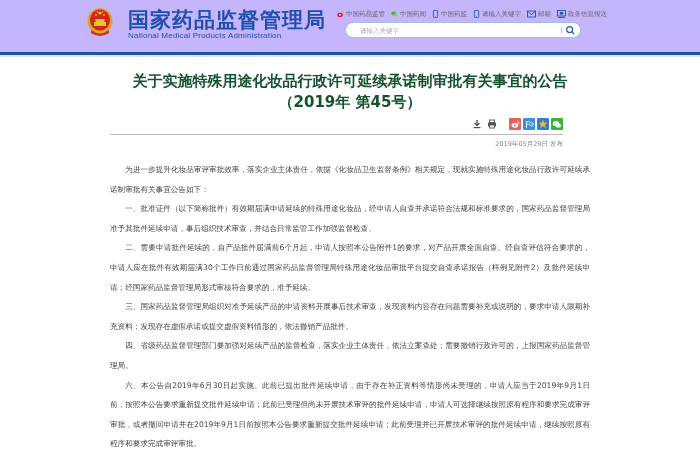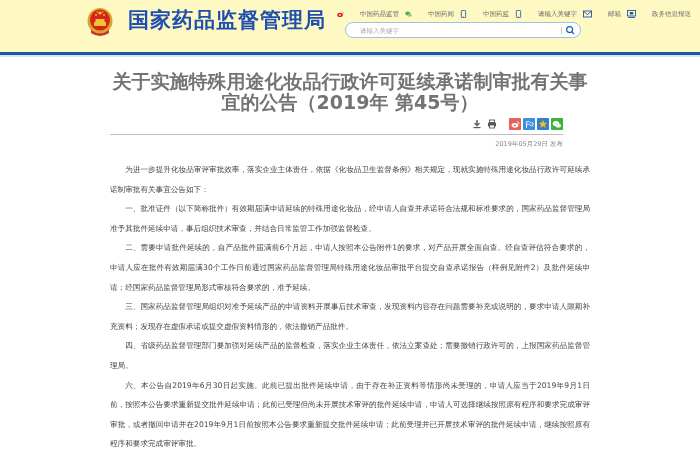--- a/index.html
+++ b/index.html
@@ -1,37 +1,37 @@
 <!DOCTYPE html>
 <html><head>
 <meta charset="utf-8">
 <style>
   * { margin: 0; padding: 0; box-sizing: border-box; }
   html, body { width: 700px; height: 449px; overflow: hidden; background: #ffffff; }
   body { font-family: "DejaVu Sans", "Liberation Sans", sans-serif; color: #333; position: relative; }
 
-  .header { position: absolute; left: 0; top: 0; width: 700px; height: 52px; background: #fef9c3; }
+  .header { position: absolute; left: 0; top: 0; width: 700px; height: 52px; background: #c4b5fd; }
   .emblem { position: absolute; left: 86px; top: 6px; width: 28px; height: 32px; }
   .site-title { position: absolute; left: 128px; top: 6px; font-size: 21px; font-weight: bold; color: #1e4fb0; letter-spacing: 1px; white-space: nowrap; }
   .site-subtitle { position: absolute; left: 128px; top: 31px; font-size: 8px; color: #1e4fb0; letter-spacing: 0.2px; white-space: nowrap; font-family: "Liberation Sans", sans-serif; }
 
   .toplinks { position: absolute; left: 337px; top: 9px; height: 10px; display: flex; align-items: center; gap: 6px; }
-  .toplink { display: flex; align-items: center; gap: 16px; font-size: 6.5px; color: #666; white-space: nowrap; cursor: pointer; }
+  .toplink { display: flex; align-items: center; gap: 2px; font-size: 6.5px; color: #666; white-space: nowrap; cursor: pointer; }
   .toplink .ic { display: inline-block; width: 7px; height: 8px; }
 
   .search { position: absolute; left: 345px; top: 22px; width: 236px; height: 16px; border: 1px solid #9ec1e8; border-radius: 8px; background: #fff; }
   .search input { position: absolute; left: 14px; top: 2px; width: 190px; height: 11px; border: none; outline: none; font-size: 6.5px; color: #999; background: transparent; font-family: "DejaVu Sans", sans-serif; }
   .search input::placeholder { color: #aaa; }
   .search .sep { position: absolute; right: 18px; top: 4px; width: 1px; height: 7px; background: #ccc; }
   .search .btn { position: absolute; right: 4px; top: 2px; width: 11px; height: 11px; cursor: pointer; }
 
   .blue-rule { position: absolute; left: 0; top: 52px; width: 700px; height: 3px; background: #1b56a8; }
   .blue-rule-light { position: absolute; left: 0; top: 55px; width: 700px; height: 2px; background: #d6e6f7; }
 
-  .article-title { position: absolute; left: 105px; top: 71px; width: 490px; text-align: center; font-size: 19px; line-height: 21px; color: #737373; }
+  .article-title { position: absolute; left: 105px; top: 71px; width: 490px; text-align: center; font-size: 15px; line-height: 21px; color: #14532d; }
 
   .tools { position: absolute; left: 472px; top: 118px; height: 12px; display: flex; align-items: center; }
   .tool { width: 10px; height: 10px; margin-right: 5px; cursor: pointer; }
   .share { width: 12px; height: 12px; margin-right: 2px; border-radius: 1px; cursor: pointer; display: flex; align-items: center; justify-content: center; }
   .share-gap { width: 7px; }
 
   .thin-rule { position: absolute; left: 110px; top: 134px; width: 453px; height: 1px; background: #bdbdbd; }
   .pub-date { position: absolute; left: 380px; top: 140px; width: 183px; text-align: right; font-size: 6.5px; color: #888; white-space: nowrap; }
 
   .content { position: absolute; left: 110px; top: 160px; width: 480px; font-size: 7.6px; line-height: 19.6px; color: #444; text-align: justify; }
@@ -47,20 +47,21 @@
     <rect x="8" y="16" width="12" height="4" fill="#f1c232"></rect>
     <rect x="9.5" y="13" width="9" height="3" fill="#f1c232"></rect>
     <circle cx="14" cy="7" r="1.6" fill="#f1c232"></circle>
     <circle cx="10" cy="9" r="0.9" fill="#f1c232"></circle>
     <circle cx="18" cy="9" r="0.9" fill="#f1c232"></circle>
     <circle cx="11.5" cy="6" r="0.8" fill="#f1c232"></circle>
     <circle cx="16.5" cy="6" r="0.8" fill="#f1c232"></circle>
     <path d="M5 24 Q14 31 23 24 L23 27 Q14 33 5 27 Z" fill="#c9302c"></path>
   </svg>
   <div class="site-title">国家药品监督管理局</div>
+  <div class="site-subtitle">National Medical Products Administration</div>
 
   <div class="toplinks">
     <div class="toplink">
       <svg class="ic" viewBox="0 0 8 8">
           <ellipse cx="3.5" cy="5" rx="3.2" ry="2.4" fill="#e6162d"></ellipse>
           <circle cx="3.3" cy="5.1" r="1" fill="#fff"></circle>
           <path d="M5.5 1.2 Q7.6 1.4 7.4 3.6" stroke="#f0a030" stroke-width="0.8" fill="none"></path>
         </svg>
       <span>中国药品监管</span>
     </div>

